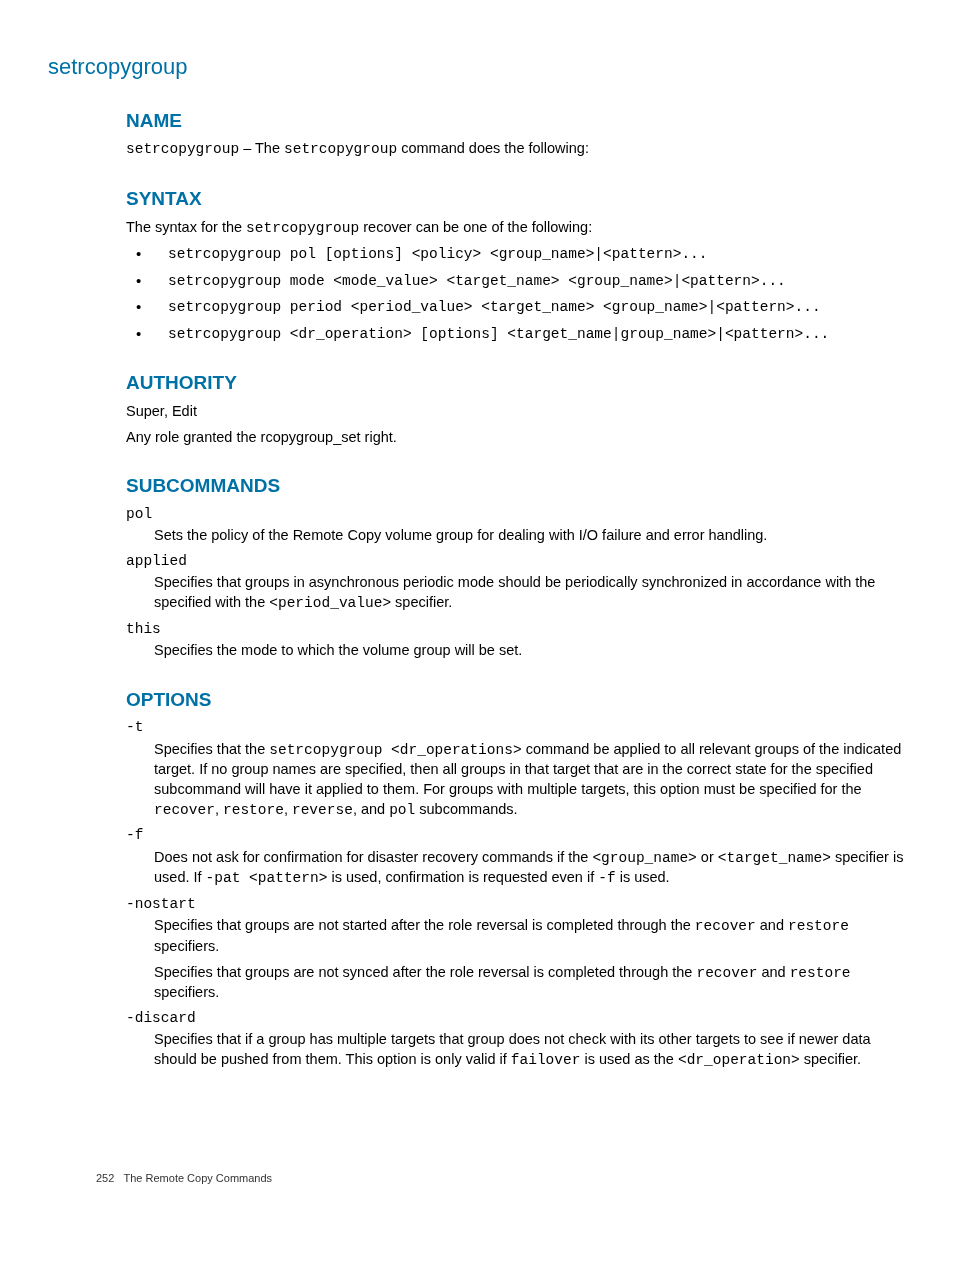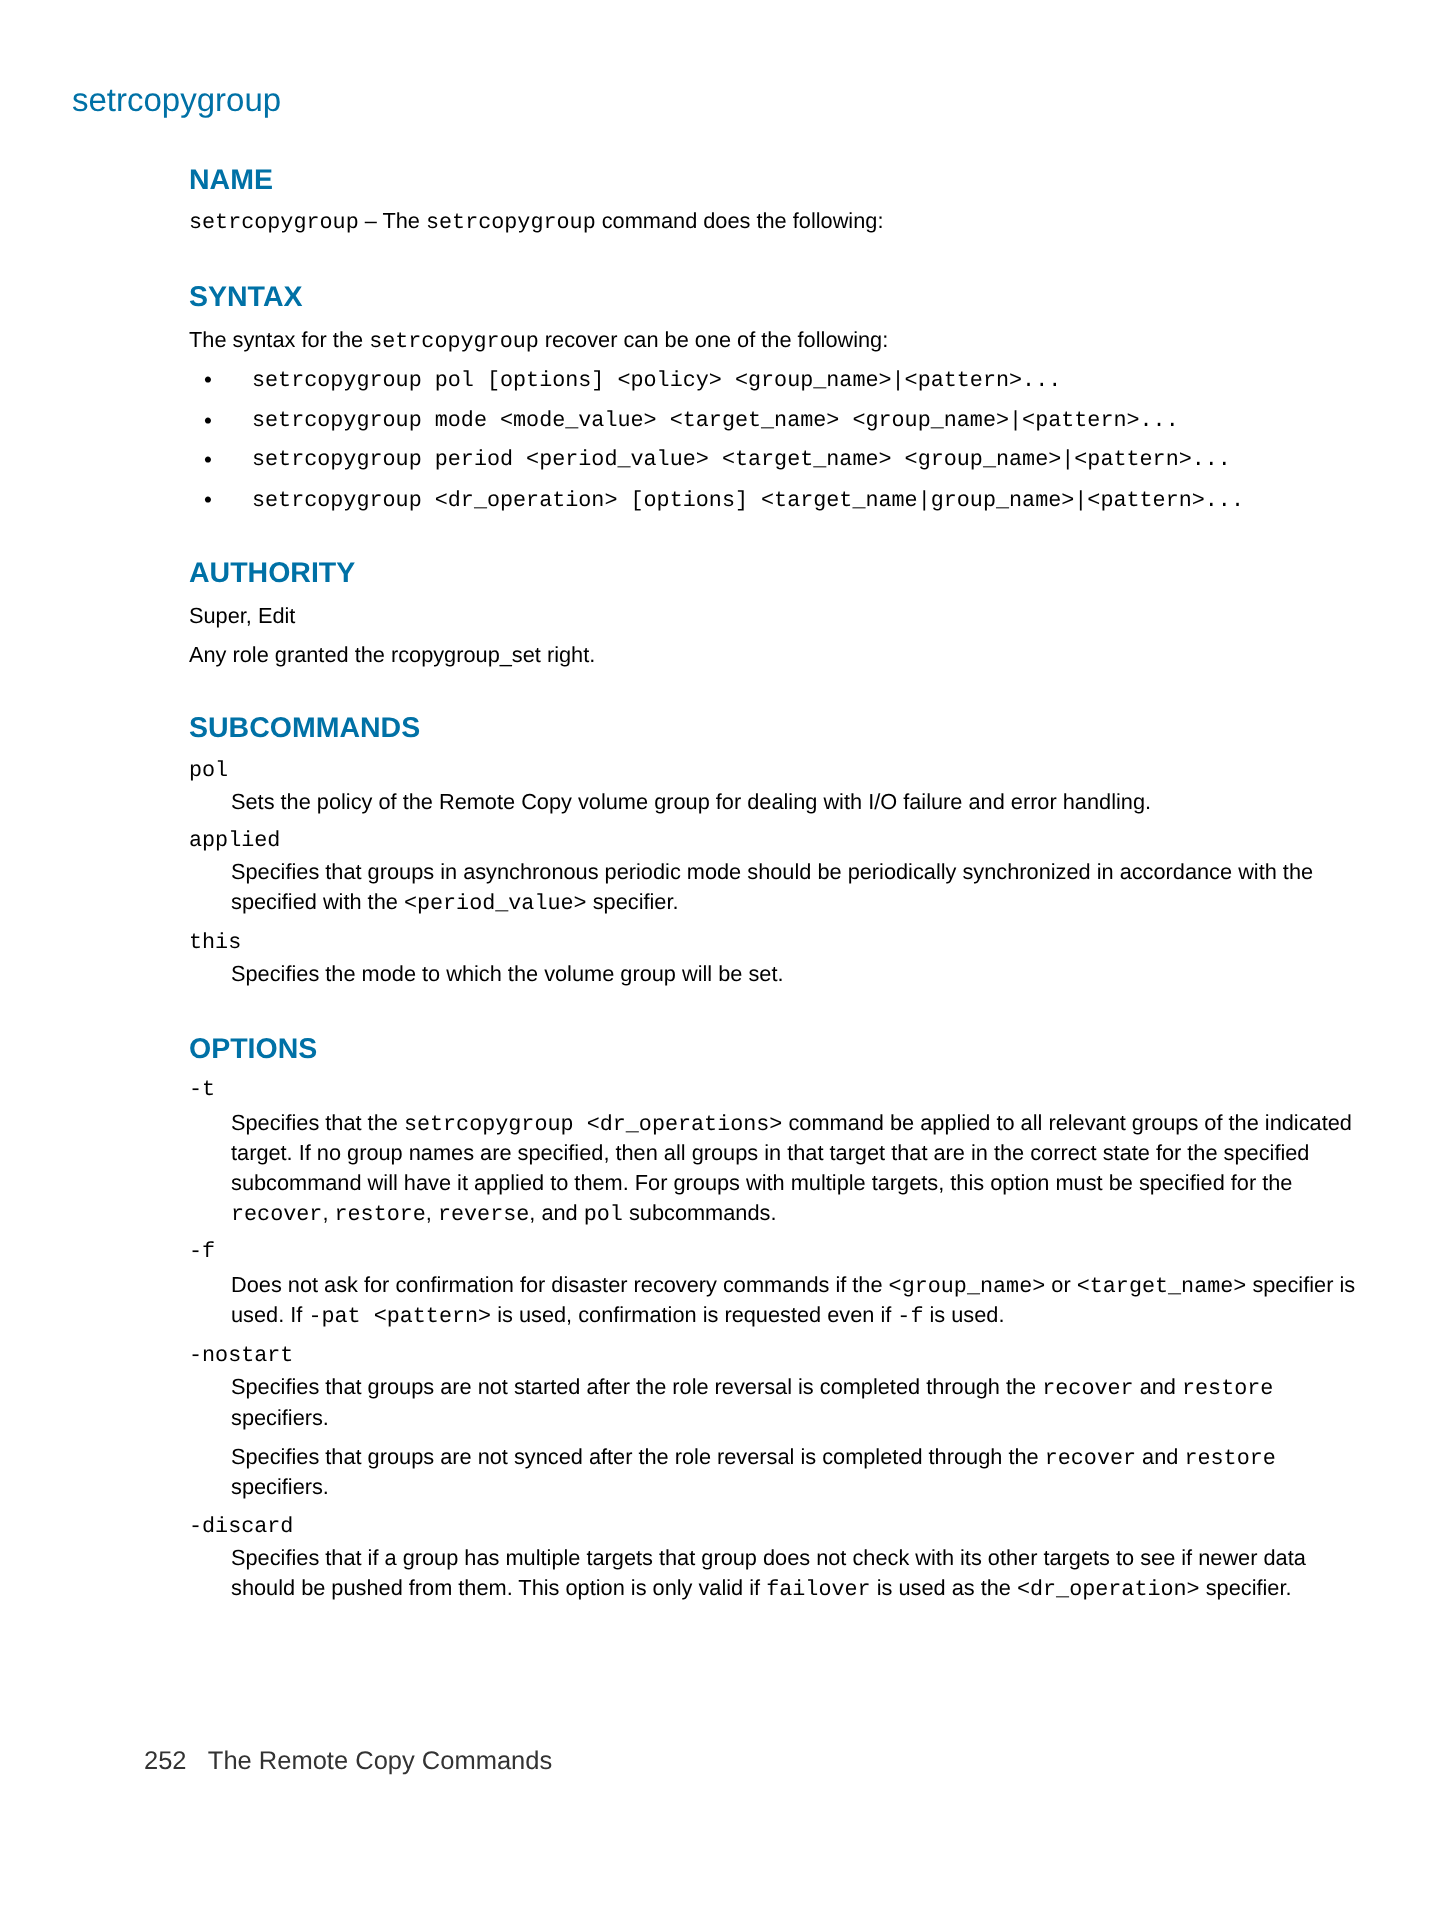--- a/index.html
+++ b/index.html
@@ -60,21 +60,21 @@
   dt {
     margin: 4px 0 2px 0;
   }
   dd {
     margin: 0 0 6px 28px;
   }
   .footer {
     position: absolute;
     left: 48px;
     bottom: 36px;
-    font-size: 17px;
+    font-size: 11px;
     color: #333;
   }
   .page {
     position: relative;
     min-height: 1170px;
   }
 </style>
 </head>
 <body>
 

